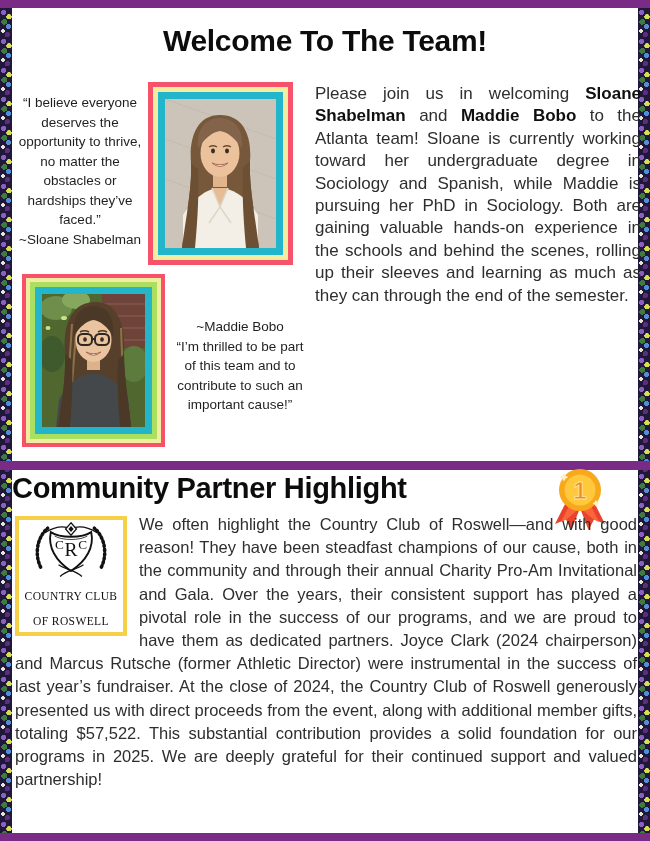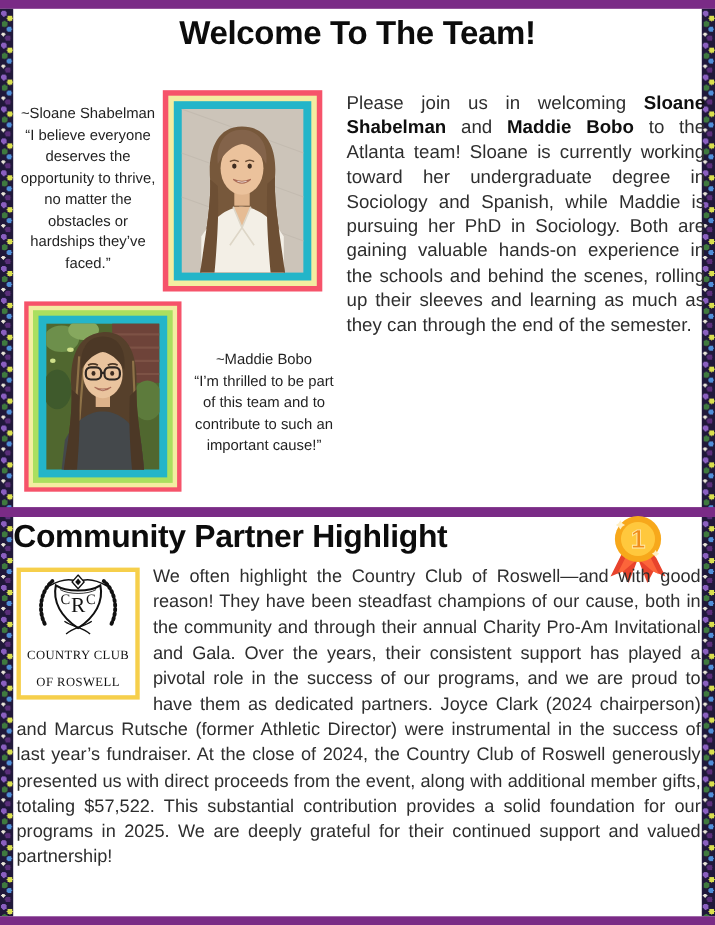--- a/index.html
+++ b/index.html
@@ -33,21 +33,21 @@
       radial-gradient(circle at 35% 48%, #3f7a3f 0 2.8px, transparent 2.9px),
       radial-gradient(circle at 70% 64%, #4f8fd9 0 2.4px, transparent 2.5px),
       radial-gradient(circle at 25% 80%, #e8e4d8 0 1.8px, transparent 1.9px),
       radial-gradient(circle at 60% 92%, #5a2e7a 0 2.6px, transparent 2.7px);
     background-size:12px 29px;
   }
   .art-strip.left{left:0;}
   .art-strip.right{left:638px;}
 
   .title1{
-    position:absolute;left:12px;top:14px;width:626px;
+    position:absolute;left:12px;top:24px;width:626px;
     text-align:center;font-size:30px;font-weight:700;color:#0c0c0c;
     letter-spacing:-0.3px;
   }
   .quote{
     position:absolute;text-align:center;
     font-size:13.5px;line-height:19.5px;color:#1f1f1f;
   }
   .quote-sloane{left:14px;top:93px;width:132px;}
   .quote-maddie{left:172px;top:317px;width:136px;}
 
@@ -96,22 +96,22 @@
 </head>
 <body>
 
 <div class="bar bar-top"></div>
 <div class="art-strip left"></div>
 <div class="art-strip right"></div>
 
 <div class="title1">Welcome To The Team!</div>
 
 <div class="quote quote-sloane">
+  <div>“I believe everyone deserves the opportunity to thrive, no matter the obstacles or hardships they’ve faced.”</div>
   <div>~Sloane Shabelman</div>
-  <div>“I believe everyone deserves the opportunity to thrive, no matter the obstacles or hardships they’ve faced.”</div>
 </div>
 
 <div class="photo-frame frame-sloane">
   <div class="ring-yellow">
     <div class="ring-teal">
       <span class="photo-inner">
         <svg viewBox="0 0 111 149" preserveAspectRatio="none">
           <rect x="0" y="0" width="111" height="149" fill="#ccc4b9"></rect>
           <path d="M0 0 L111 40 M0 40 L111 80 M0 80 L111 120" stroke="#c3bbb0" stroke-width="1" fill="none"></path>
           <path d="M55 16 C31 16 24 40 26 64 C27 88 22 112 17 149 L94 149 C89 110 84 86 85 62 C87 38 79 16 55 16 Z" fill="#77583b"></path>

